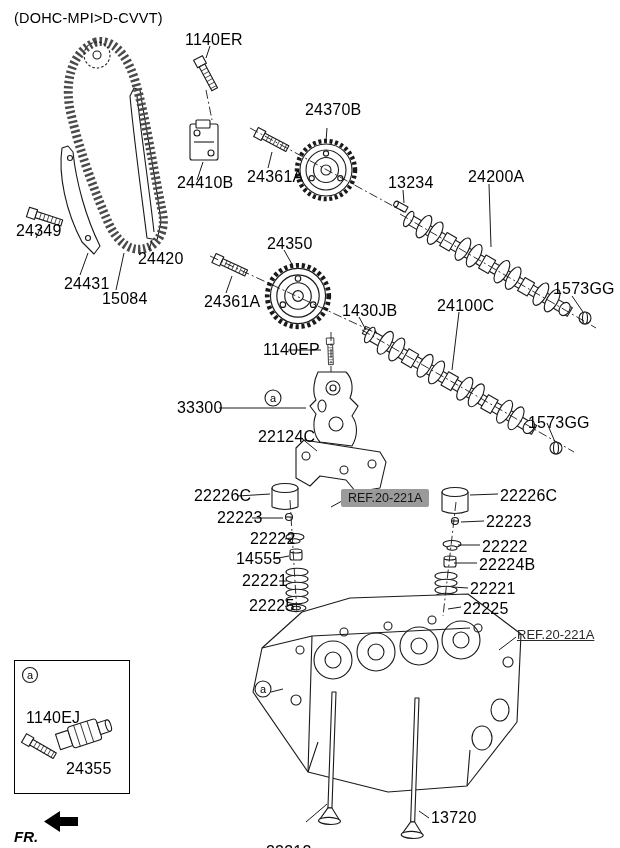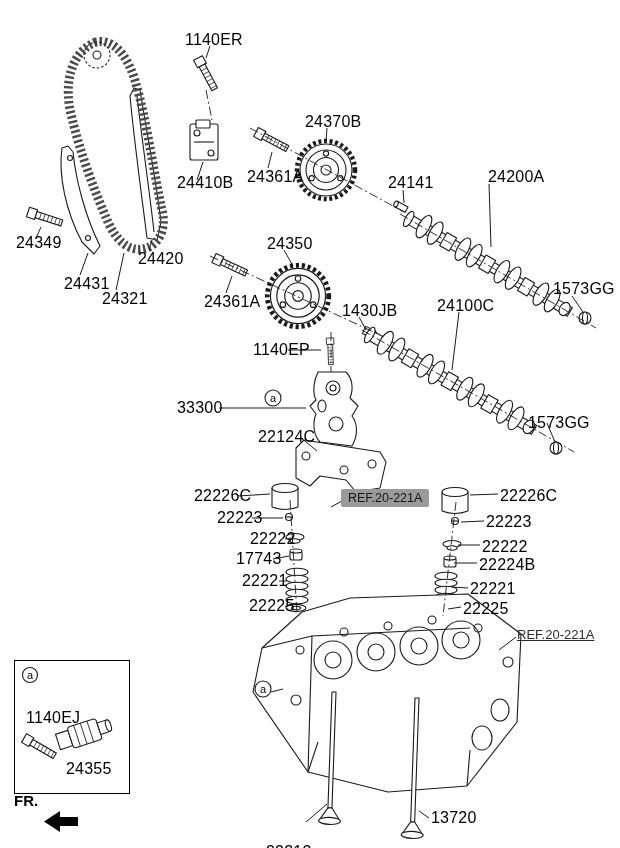--- a/index.html
+++ b/index.html
@@ -4,21 +4,21 @@
 <style>
   html,body{margin:0;padding:0;background:#fff;}
   .stage{position:relative;width:620px;height:848px;background:#fff;overflow:hidden;
          font-family:"Liberation Sans",sans-serif;color:#000;}
   .art{position:absolute;left:0;top:0;}
   .lbl{position:absolute;font-size:16px;line-height:16px;white-space:nowrap;letter-spacing:.2px;}
   .title{position:absolute;font-size:14.5px;font-weight:400;letter-spacing:.2px;}
   .ref1{position:absolute;font-size:12.5px;background:#9a9a9a;color:#151515;padding:2px 7px;border-radius:2px;}
   .ref2{position:absolute;font-size:13px;color:#2a2a2a;text-decoration:underline;}
   .legend-box{position:absolute;left:14px;top:660px;width:116px;height:134px;border:1.4px solid #000;box-sizing:border-box;}
-  .fr{position:absolute;left:14px;top:792px;font-size:15px;font-weight:bold;}
+  .fr{position:absolute;left:14px;top:828px;font-size:15px;font-weight:bold;font-style:italic;}
 </style>
 </head>
 <body>
 
 <div class="stage">
 
 <svg class="art" width="620" height="848" viewBox="0 0 620 848">
   <defs>
     <g id="bolt">
       <rect x="0" y="-5" width="8.5" height="10"></rect>
@@ -267,47 +267,48 @@
   </g>
   <g fill="#000" stroke="none" font-size="11" font-family="Liberation Sans, sans-serif" text-anchor="middle">
     <text x="273" y="402">a</text>
     <text x="263" y="693">a</text>
     <text x="30" y="679">a</text>
   </g>
 
   <path d="M78 817 L60 817 L60 811 L44 821.5 L60 832 L60 826 L78 826 Z" fill="#000" stroke="none"></path>
 </svg>
 
+<div class="title" style="left:14px;top:10px">(DOHC-MPI&gt;D-CVVT)</div>
 
 <div class="lbl" style="left:185px;top:32px">1140ER</div>
-<div class="lbl" style="left:305px;top:114px">24370B</div>
+<div class="lbl" style="left:305px;top:102px">24370B</div>
 <div class="lbl" style="left:247px;top:169px">24361A</div>
 <div class="lbl" style="left:177px;top:175px">24410B</div>
-<div class="lbl" style="left:388px;top:175px">24141</div>
-<div class="lbl" style="left:488px;top:169px">24200A</div>
+<div class="lbl" style="left:388px;top:175px">13234</div>
+<div class="lbl" style="left:468px;top:169px">24200A</div>
 <div class="lbl" style="left:553px;top:281px">1573GG</div>
-<div class="lbl" style="left:16px;top:235px">24349</div>
+<div class="lbl" style="left:16px;top:223px">24349</div>
 <div class="lbl" style="left:64px;top:276px">24431</div>
 <div class="lbl" style="left:138px;top:251px">24420</div>
-<div class="lbl" style="left:102px;top:291px">24321</div>
+<div class="lbl" style="left:102px;top:291px">15084</div>
 <div class="lbl" style="left:267px;top:236px">24350</div>
 <div class="lbl" style="left:204px;top:294px">24361A</div>
 <div class="lbl" style="left:342px;top:303px">1430JB</div>
 <div class="lbl" style="left:437px;top:298px">24100C</div>
-<div class="lbl" style="left:253px;top:342px">1140EP</div>
+<div class="lbl" style="left:263px;top:342px">1140EP</div>
 <div class="lbl" style="left:177px;top:400px">33300</div>
 <div class="lbl" style="left:258px;top:429px">22124C</div>
 <div class="lbl" style="left:528px;top:415px">1573GG</div>
 <div class="lbl" style="left:194px;top:488px">22226C</div>
 <div class="lbl" style="left:500px;top:488px">22226C</div>
 <div class="lbl" style="left:217px;top:510px">22223</div>
 <div class="lbl" style="left:486px;top:514px">22223</div>
 <div class="lbl" style="left:250px;top:531px">22222</div>
 <div class="lbl" style="left:482px;top:539px">22222</div>
-<div class="lbl" style="left:236px;top:551px">17743</div>
+<div class="lbl" style="left:236px;top:551px">14555</div>
 <div class="lbl" style="left:479px;top:557px">22224B</div>
 <div class="lbl" style="left:242px;top:573px">22221</div>
 <div class="lbl" style="left:470px;top:581px">22221</div>
 <div class="lbl" style="left:249px;top:598px">22225</div>
 <div class="lbl" style="left:463px;top:601px">22225</div>
 <div class="lbl" style="left:266px;top:844px">22212</div>
 <div class="lbl" style="left:431px;top:810px">13720</div>
 
 <div class="ref1" style="left:341px;top:489px">REF.20-221A</div>
 <div class="ref2" style="left:517px;top:627px">REF.20-221A</div>

